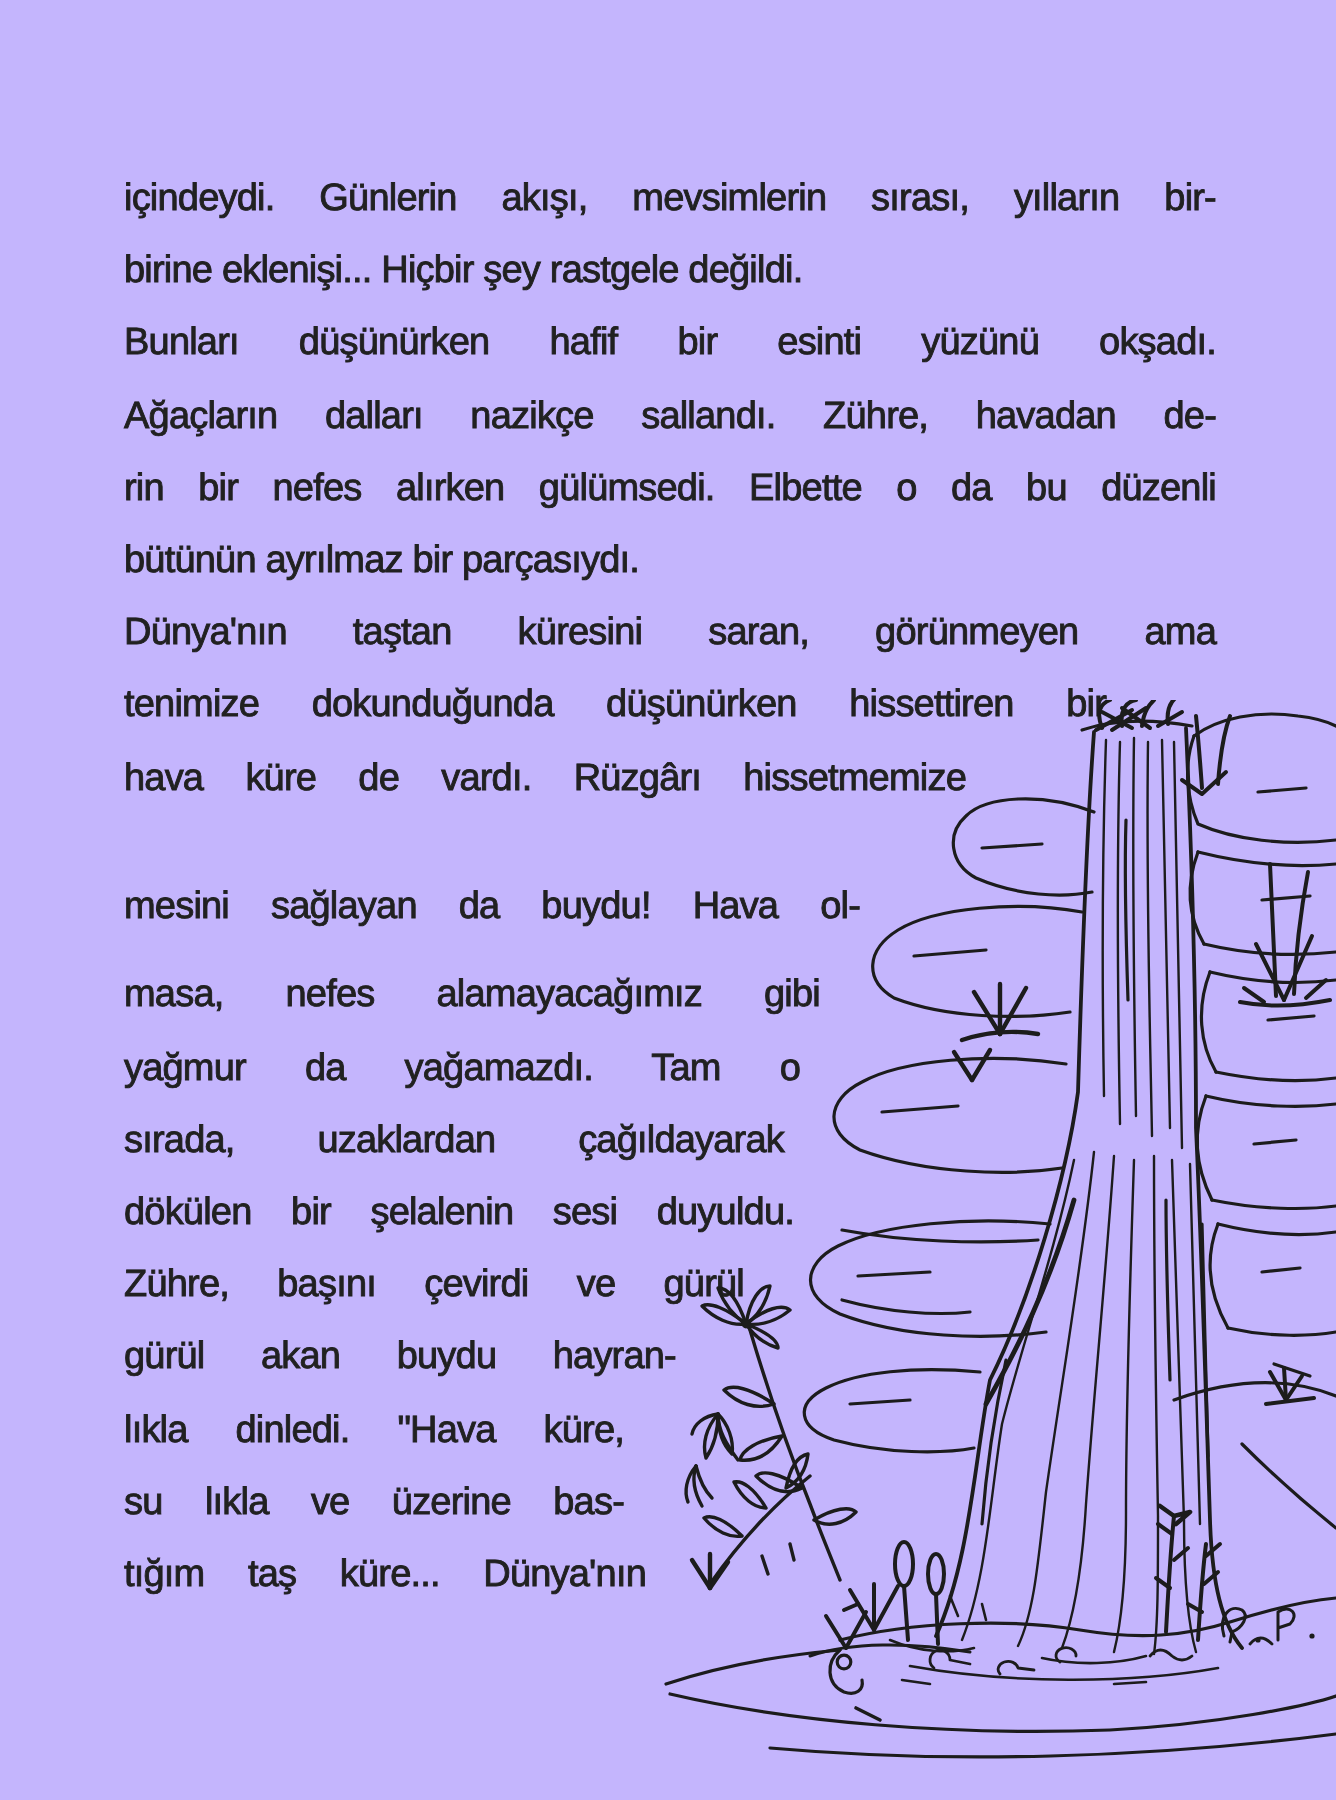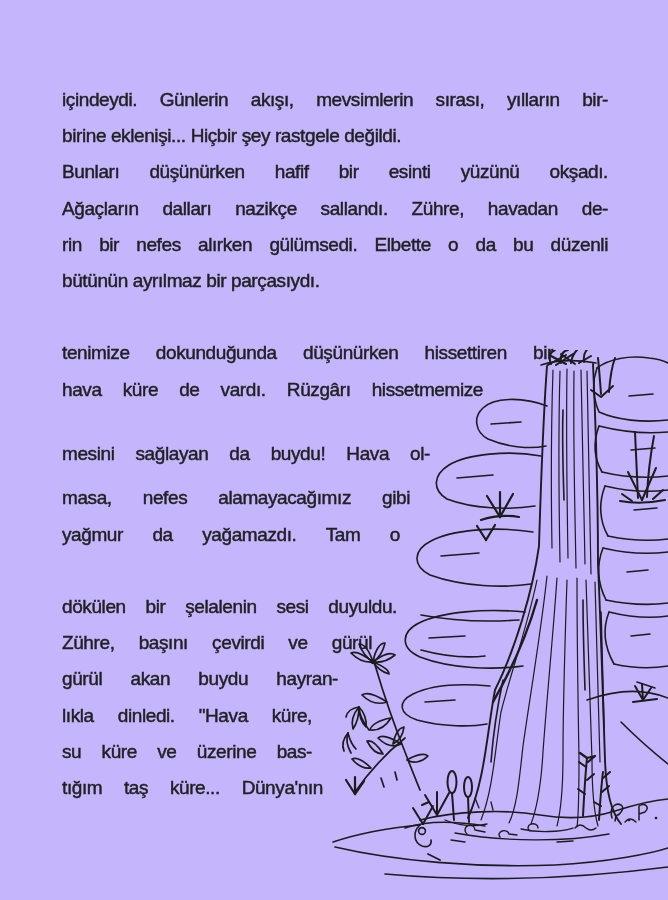--- a/index.html
+++ b/index.html
@@ -24,30 +24,32 @@
 <body>
 
 <div class="page">
   <div class="text-block">
     <div class="ln j" style="top:86px;  width:546px">içindeydi. Günlerin akışı, mevsimlerin sırası, yılların bir-</div>
     <div class="ln" style="top:122px">birine eklenişi... Hiçbir şey rastgele değildi.</div>
     <div class="ln j" style="top:158px; width:546px">Bunları düşünürken hafif bir esinti yüzünü okşadı.</div>
     <div class="ln j" style="top:195px; width:546px">Ağaçların dalları nazikçe sallandı. Zühre, havadan de-</div>
     <div class="ln j" style="top:231px; width:546px">rin bir nefes alırken gülümsedi. Elbette o da bu düzenli</div>
     <div class="ln" style="top:267px">bütünün ayrılmaz bir parçasıydı.</div>
+    <div class="ln j" style="top:303px; width:546px">Dünya'nın taştan küresini saran, görünmeyen ama</div>
     <div class="ln j" style="top:339px; width:491px">tenimize dokunduğunda düşünürken hissettiren bir</div>
     <div class="ln j" style="top:376px; width:421px">hava küre de vardı. Rüzgârı hissetmemize</div>
     <div class="ln j" style="top:440px; width:368px">mesini sağlayan da buydu! Hava ol-</div>
     <div class="ln j" style="top:484px; width:348px">masa, nefes alamayacağımız gibi</div>
     <div class="ln j" style="top:521px; width:338px">yağmur da yağamazdı. Tam o</div>
+    <div class="ln j" style="top:557px; width:330px">sırada, uzaklardan çağıldayarak</div>
     <div class="ln j" style="top:593px; width:335px">dökülen bir şelalenin sesi duyuldu.</div>
     <div class="ln j" style="top:629px; width:310px">Zühre, başını çevirdi ve gürül</div>
     <div class="ln j" style="top:665px; width:276px">gürül akan buydu hayran-</div>
     <div class="ln j" style="top:702px; width:250px">lıkla dinledi. "Hava küre,</div>
-    <div class="ln j" style="top:738px; width:250px">su küre ve üzerine bas-</div>
+    <div class="ln j" style="top:738px; width:250px">su lıkla ve üzerine bas-</div>
     <div class="ln j" style="top:774px; width:261px">tığım taş küre... Dünya'nın</div>
   </div>
 
   <svg class="illus" width="343" height="535" viewBox="0 0 343 535" fill="none" stroke="#1c1c1c" stroke-width="1.6" stroke-linecap="round" stroke-linejoin="round">
 
     <g>
       <path d="M272,18 C284,9 304,5 324,8 C333,9 339,11 343,13"></path>
       <path d="M272,18 C267,32 268,48 274,62 C292,70 318,73 343,70"></path>
       <path d="M274,76 C298,82 322,84 343,82"></path>
       <path d="M274,76 C268,92 269,108 277,122"></path>

